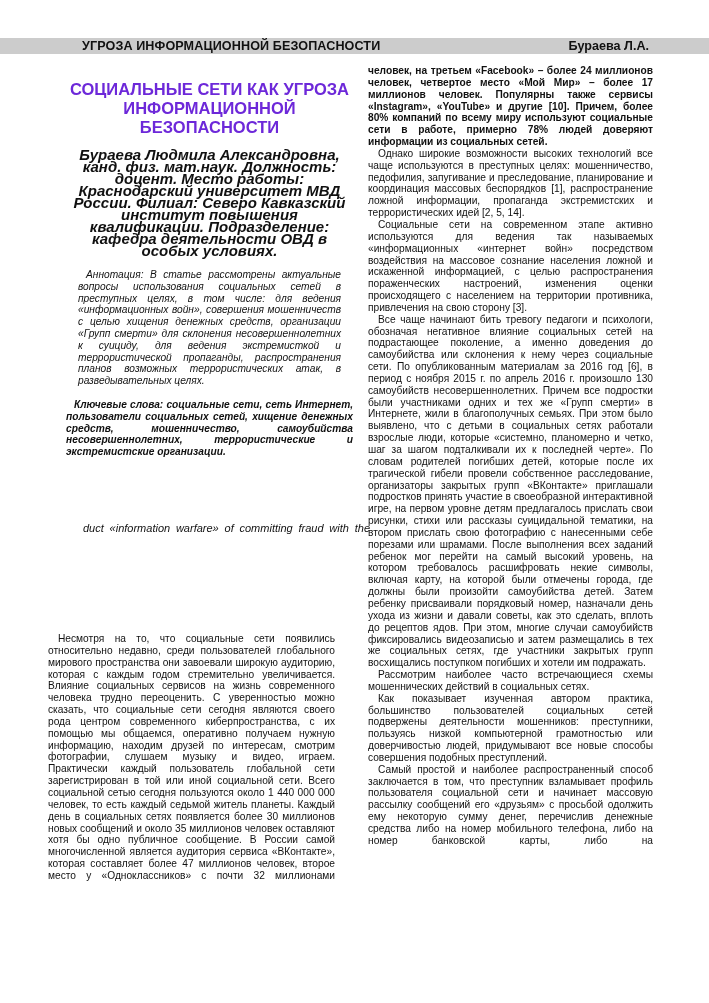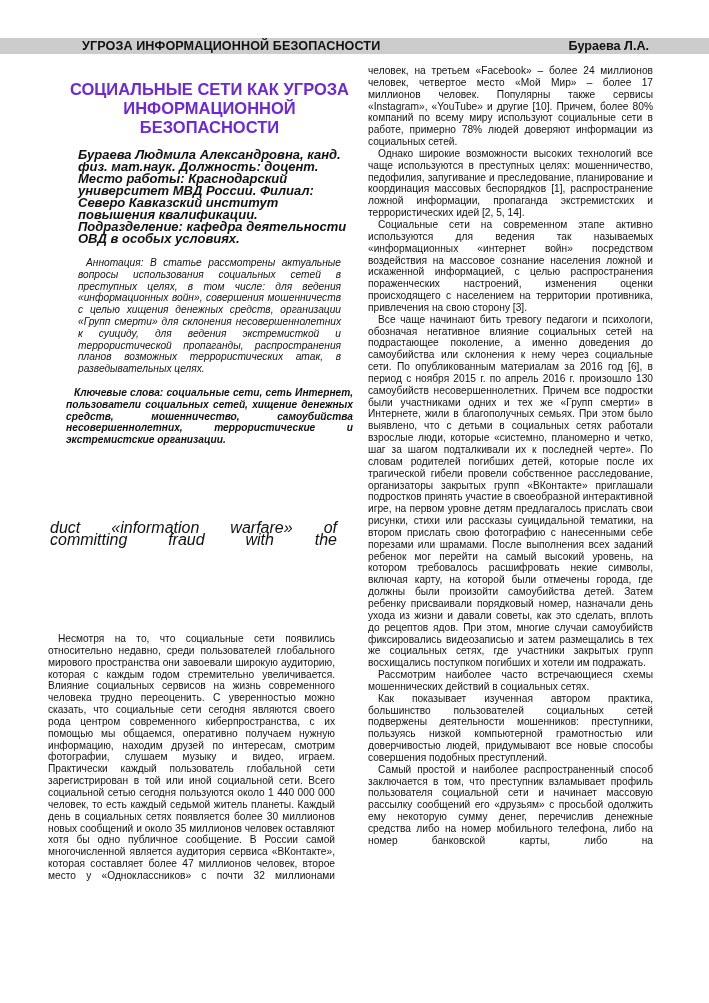--- a/index.html
+++ b/index.html
@@ -19,42 +19,43 @@
       position: absolute; right: 60px; top: 38px; height: 16px; line-height: 16px;
       font-weight: bold; font-size: 12.6px; color: #111;
     }
     .col-left { position: absolute; left: 66px; top: 80px; width: 287px; }
     .col-right { position: absolute; left: 368px; top: 65px; width: 285px; }
     .title {
       font-weight: bold; font-size: 16.5px; line-height: 19px; text-align: center;
       margin: 0 0 12px 0; color: #6d28d9;
     }
     .author-block {
-      font-weight: bold; font-style: italic; font-size: 13px; line-height: 12px;
-      margin: 0 0 12px 12px;
+      font-weight: bold; font-style: italic; font-size: 15px; line-height: 12px;
+      margin: 0 0 12px 0;
+      text-align: center;
     }
     .abstract {
       font-style: italic; font-size: 10.2px; line-height: 11.8px; text-align: justify;
       text-indent: 8px; margin: 12px;
     }
     .keywords {
       font-style: italic; font-weight: bold; font-size: 10.2px; line-height: 11.8px;
       text-align: justify; text-indent: 8px; margin: 0;
     }
     .english-fragment {
-      position: absolute; left: 50px; top: 522px; width: 287px;
-      font-style: italic; font-size: 16px; line-height: 12px; text-align: justify;
+      position: absolute; left: 83px; top: 522px; width: 287px;
+      font-style: italic; font-size: 11px; line-height: 12px; text-align: justify;
       text-align-last: justify;
     }
     .body-left { position: absolute; left: 48px; top: 633px; width: 287px; }
     p.body {
       font-size: 10.2px; line-height: 11.85px; text-align: justify; margin: 0;
       text-indent: 10px; color: #111;
     }
-    p.body.cont { text-indent: 0; }
+    p.body.cont { text-indent: 0; font-weight: bold; }
     p.body.last-justify { text-align-last: justify; }
   </style>
 </head>
 <body>
 
 <div class="header-bar"></div>
 <div class="header-title">УГРОЗА ИНФОРМАЦИОННОЙ БЕЗОПАСНОСТИ</div>
 <div class="header-author">Бураева Л.А.</div>
 
 <div class="col-left">

